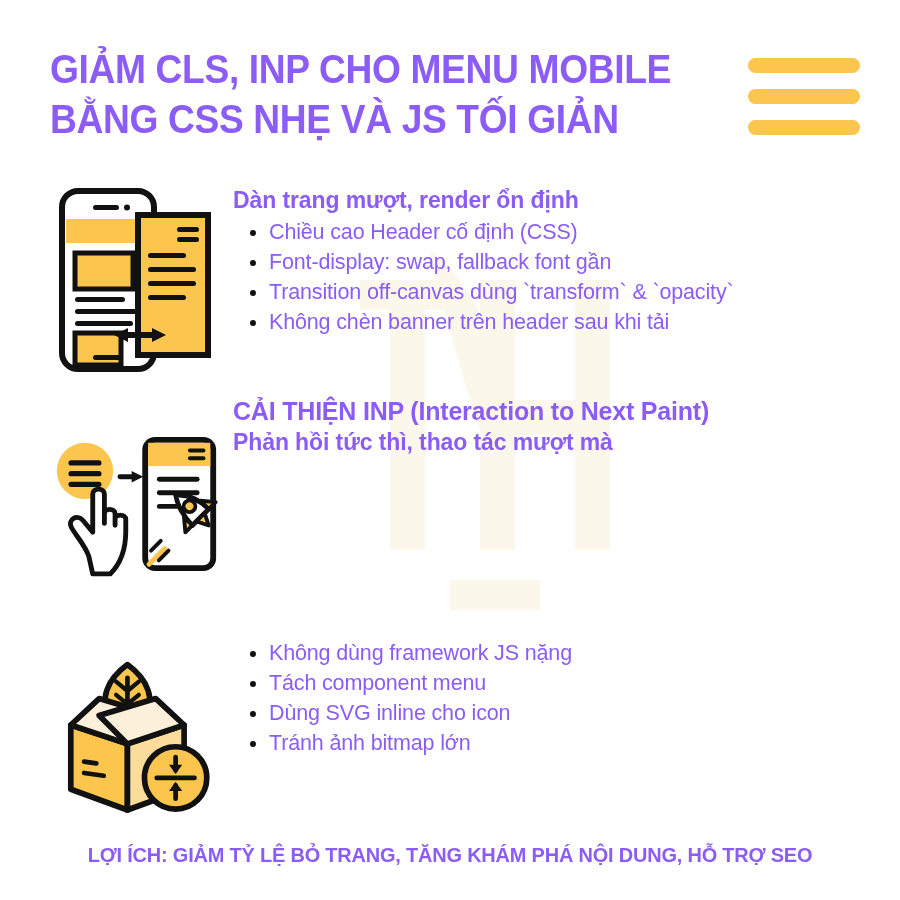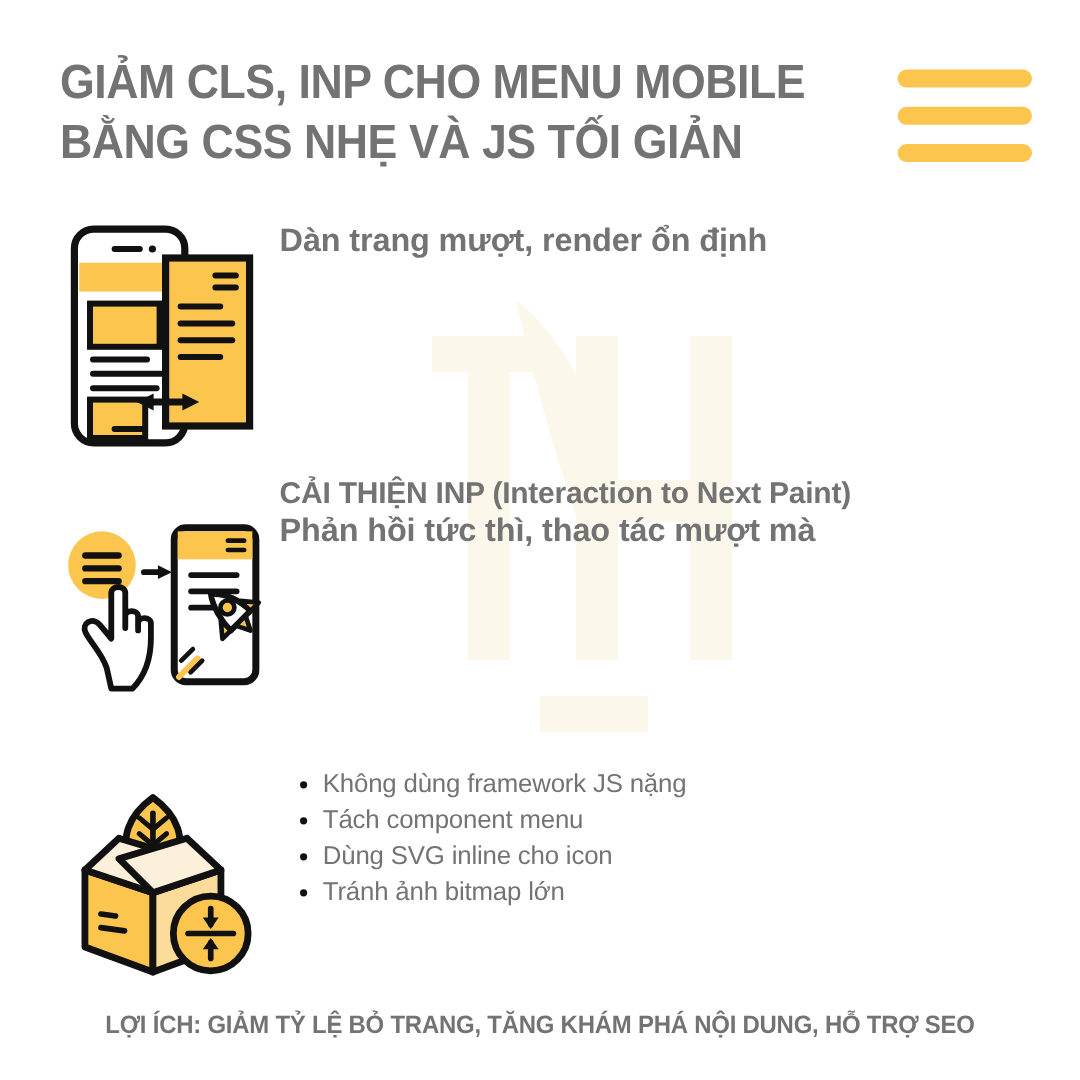--- a/index.html
+++ b/index.html
@@ -7,21 +7,21 @@
     padding: 0;
     background: #ffffff;
   }
   #page {
     position: relative;
     width: 900px;
     height: 900px;
     background: #ffffff;
     overflow: hidden;
     font-family: "Liberation Sans", sans-serif;
-    color: #737373;
+    color: #8b5cf6;
   }
 
   
   .watermark {
     position: absolute;
     left: 330px;
     top: 250px;
     width: 330px;
     height: 420px;
     opacity: 0.085;
@@ -97,21 +97,21 @@
     width: 650px;
   }
   .sec-heading {
     font-size: 25px;
     font-weight: bold;
     line-height: 32px;
     letter-spacing: -0.2px;
     white-space: nowrap;
   }
   .sec-sub {
-    font-size: 27px;
+    font-size: 23px;
     font-weight: bold;
     line-height: 31px;
     letter-spacing: -0.1px;
     white-space: nowrap;
   }
   .sec-list {
     margin: 1px 0 0 0;
     padding: 0 0 0 36px;
     list-style: none;
   }
@@ -205,20 +205,26 @@
 
       <g stroke="#111" stroke-width="6" fill="#111" stroke-linecap="round">
         <line x1="72" y1="150" x2="108" y2="150"></line>
         <polygon points="64,150 78,143 78,157" stroke="none"></polygon>
         <polygon points="116,150 102,143 102,157" stroke="none"></polygon>
       </g>
     </svg>
 
     <div class="sec-body">
       <div class="sec-sub">Dàn trang mượt, render ổn định</div>
+      <ul class="sec-list">
+        <li>Chiều cao Header cố định (CSS)</li>
+        <li>Font-display: swap, fallback font gần</li>
+        <li>Transition off-canvas dùng `transform` &amp; `opacity`</li>
+        <li>Không chèn banner trên header sau khi tải</li>
+      </ul>
     </div>
   </div>
 
   <div class="section" id="section-1">
 
     <svg class="sec-icon" viewBox="0 0 175 185">
 
       <circle cx="36" cy="42" r="29" fill="#FCC54D"></circle>
       <rect x="19" y="31" width="34" height="5.5" rx="2.7" fill="#111"></rect>
       <rect x="19" y="42" width="34" height="5.5" rx="2.7" fill="#111"></rect>

